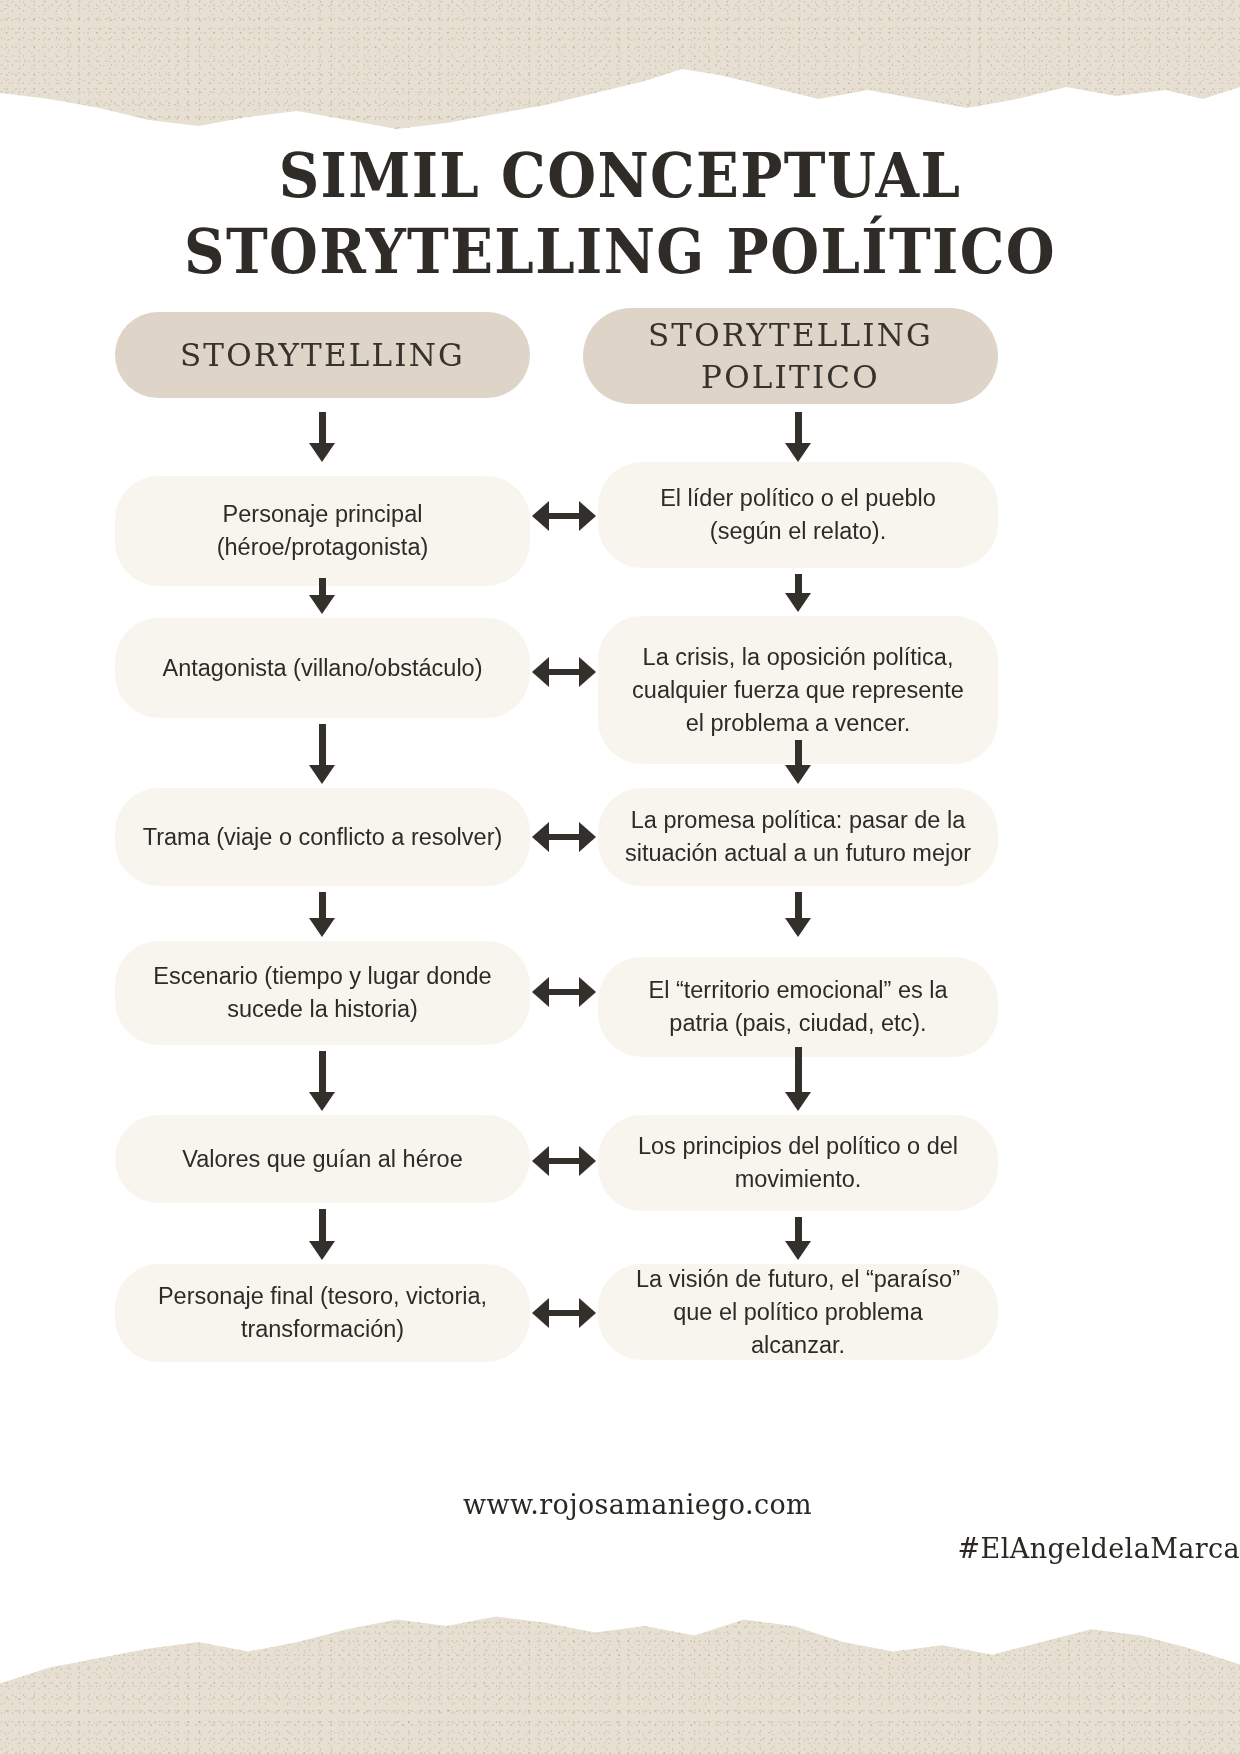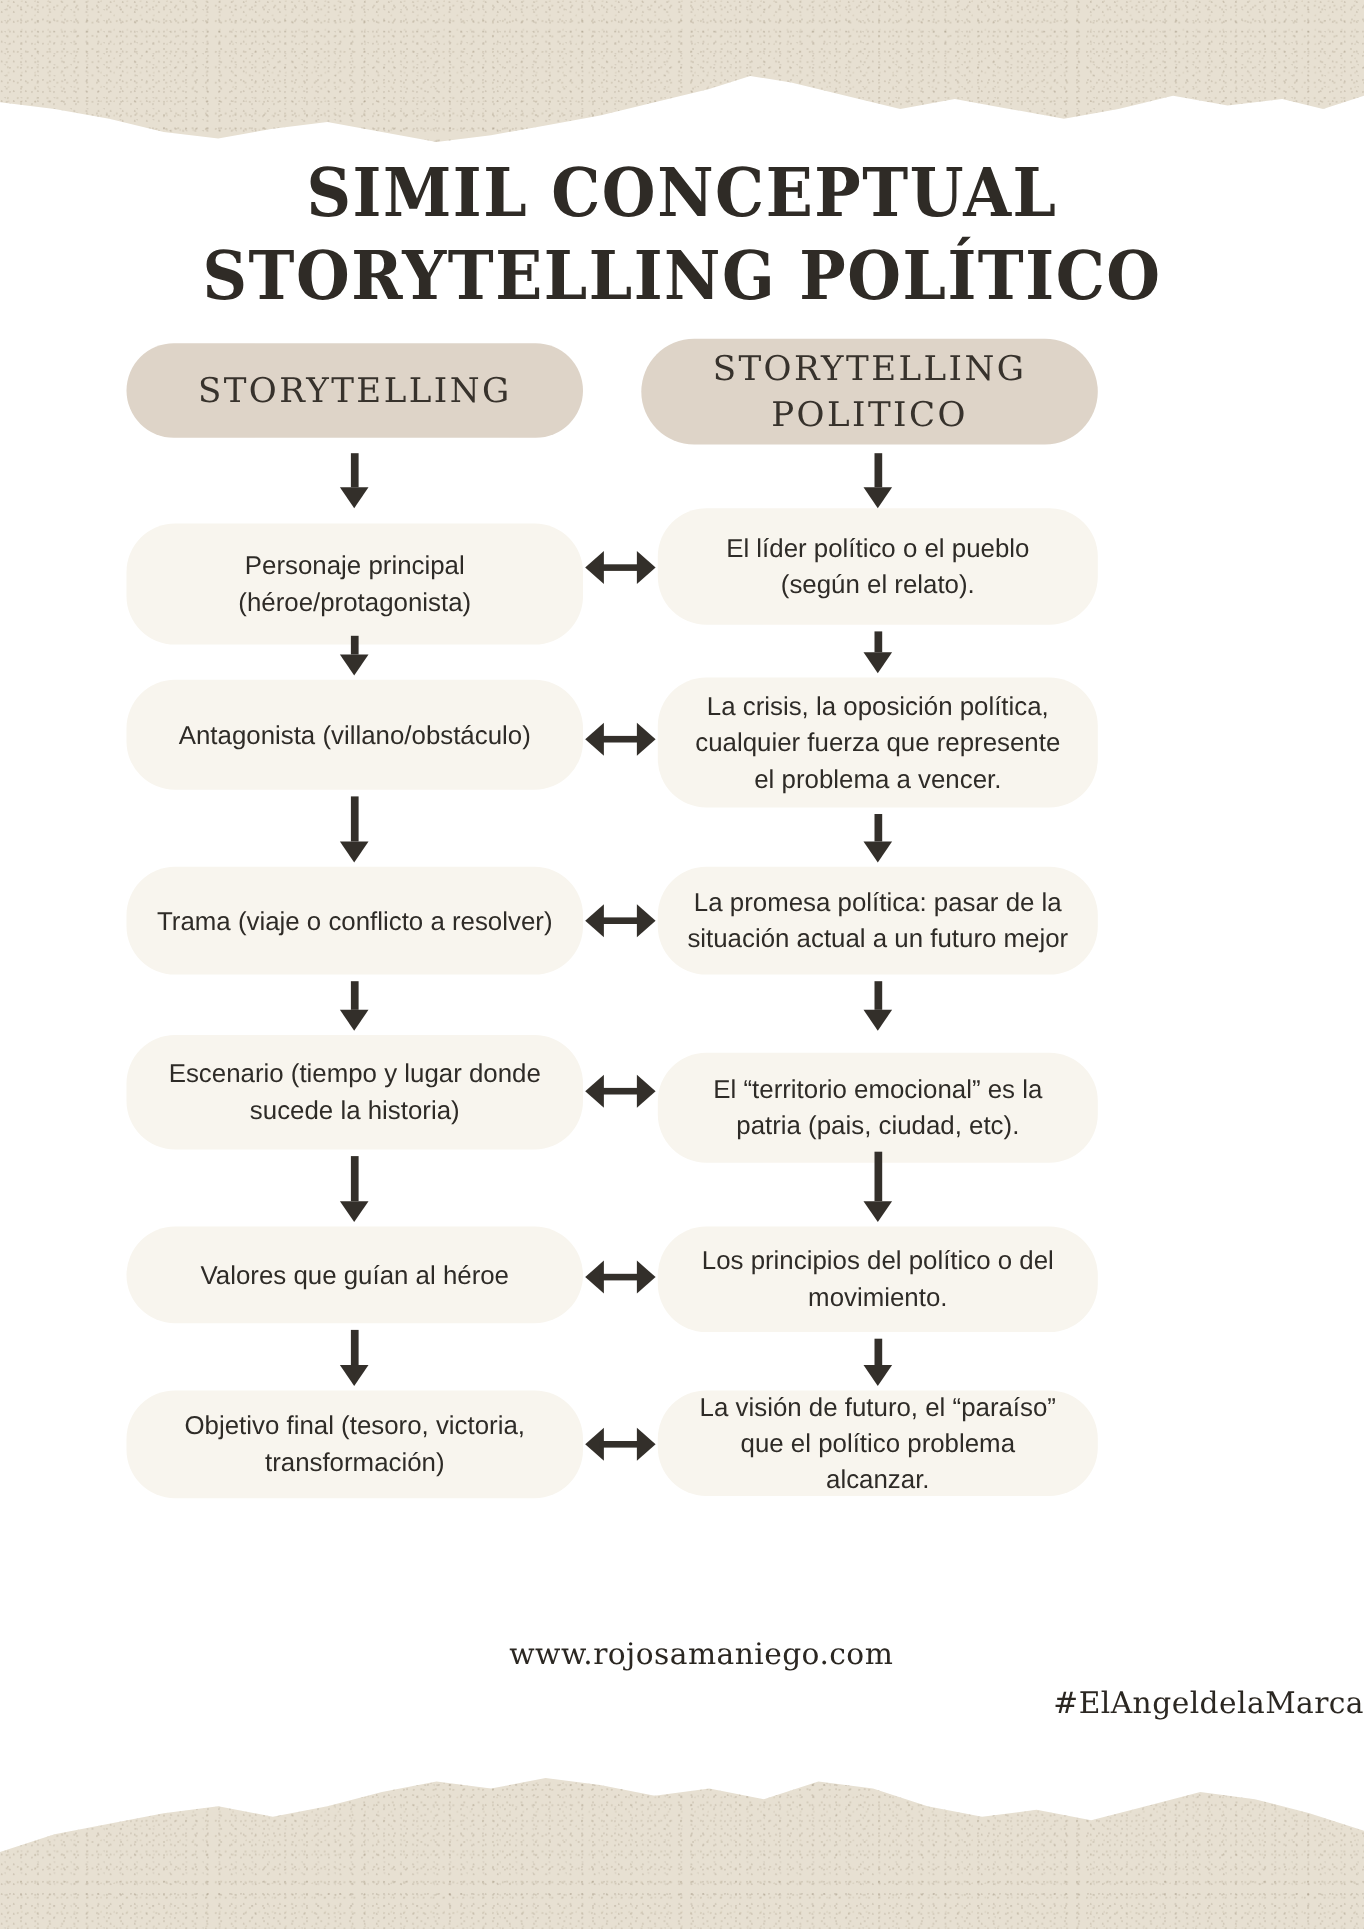--- a/index.html
+++ b/index.html
@@ -245,21 +245,21 @@
           <span class="shaft" style="height:31px"></span>
           <span class="head" style="top:31px"></span>
         </div>
         <div class="varrow" style="left: 785px; top: 8px; height: 50px;">
           <span class="shaft" style="height:31px"></span>
           <span class="head" style="top:31px"></span>
         </div>
       </div>
       <div class="row" style="height: 0px;">
         <div class="box left" style="top: 214px; height: 100px;">Antagonista (villano/obstáculo)</div>
-        <div class="box right" style="top: 212px; height: 118px;">La crisis, la oposición política, cualquier fuerza que represente el problema a vencer.</div>
+        <div class="box right" style="top: 212px; height: 148px;">La crisis, la oposición política, cualquier fuerza que represente el problema a vencer.</div>
         <div class="biarrow" style="left: 532px; top: 252.5px;">
           <span class="tipL"></span>
           <span class="bar"></span>
           <span class="tipR"></span>
         </div>
         <div class="varrow" style="left: 309px; top: 174px; height: 36px;">
           <span class="shaft" style="height:17px"></span>
           <span class="head" style="top:17px"></span>
         </div>
         <div class="varrow" style="left: 785px; top: 170px; height: 38px;">
@@ -312,21 +312,21 @@
         <div class="varrow" style="left: 309px; top: 647px; height: 60px;">
           <span class="shaft" style="height:41px"></span>
           <span class="head" style="top:41px"></span>
         </div>
         <div class="varrow" style="left: 785px; top: 643px; height: 64px;">
           <span class="shaft" style="height:45px"></span>
           <span class="head" style="top:45px"></span>
         </div>
       </div>
       <div class="row" style="height: 0px;">
-        <div class="box left" style="top: 860px; height: 98px;">Objetivo final (tesoro, victoria, transformación)</div>
+        <div class="box left" style="top: 860px; height: 98px;">Personaje final (tesoro, victoria, transformación)</div>
         <div class="box right" style="top: 860px; height: 96px;">La visión de futuro, el “paraíso” que el político problema alcanzar.</div>
         <div class="biarrow" style="left: 532px; top: 893.5px;">
           <span class="tipL"></span>
           <span class="bar"></span>
           <span class="tipR"></span>
         </div>
         <div class="varrow" style="left: 309px; top: 805px; height: 51px;">
           <span class="shaft" style="height:32px"></span>
           <span class="head" style="top:32px"></span>
         </div>

